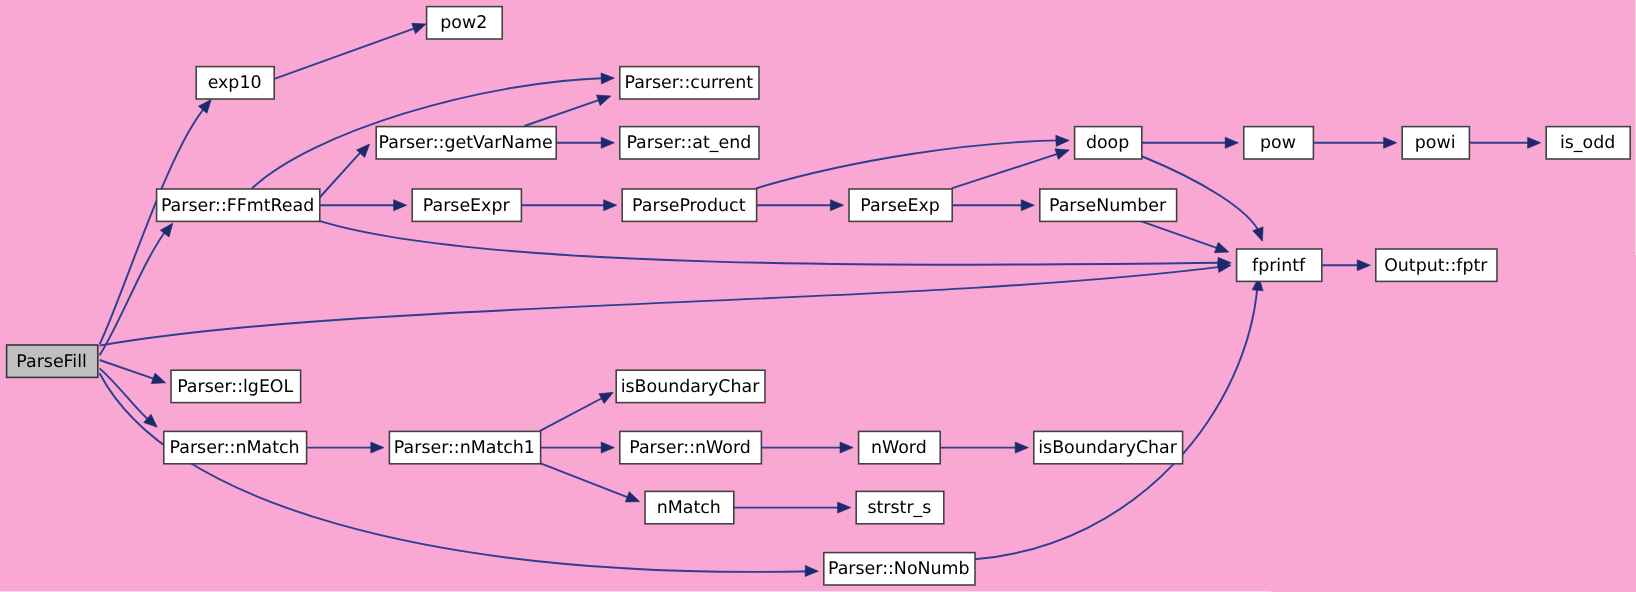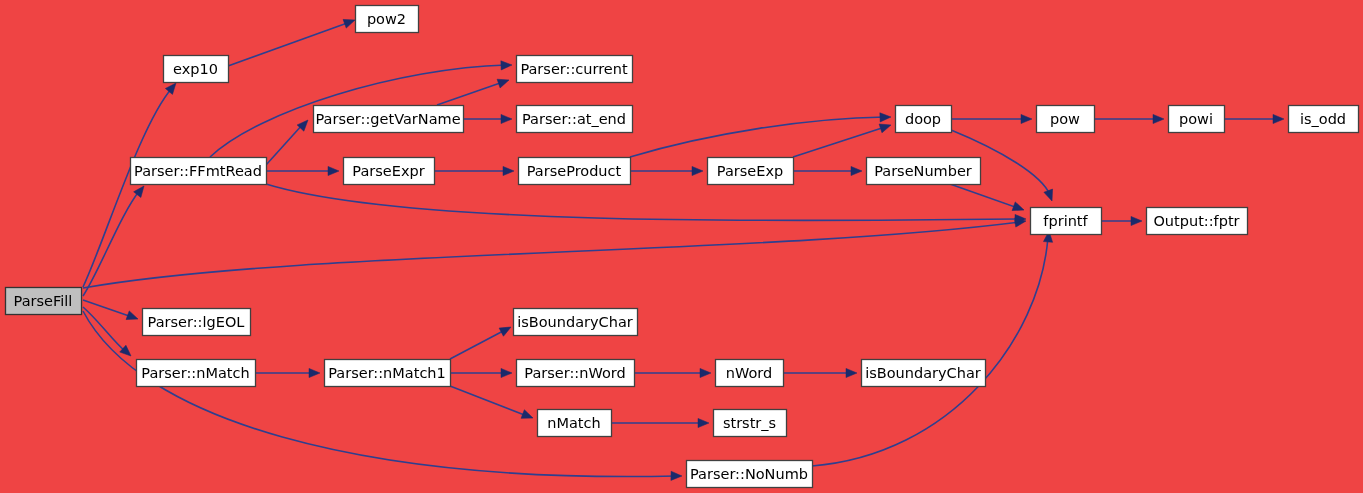--- a/index.html
+++ b/index.html
@@ -4,21 +4,21 @@
 <style>
   html, body {
     margin: 0;
     padding: 0;
     background: #ffffff;
   }
   #canvas {
     position: relative;
     width: 1363px;
     height: 493px;
-    background: #ef4444;
+    background: #f9a8d4;
     font-family: "DejaVu Sans", "Liberation Sans", sans-serif;
   }
   svg.graph {
     position: absolute;
     left: 0;
     top: 0;
     width: 1363px;
     height: 493px;
   }
   .edge-path {

